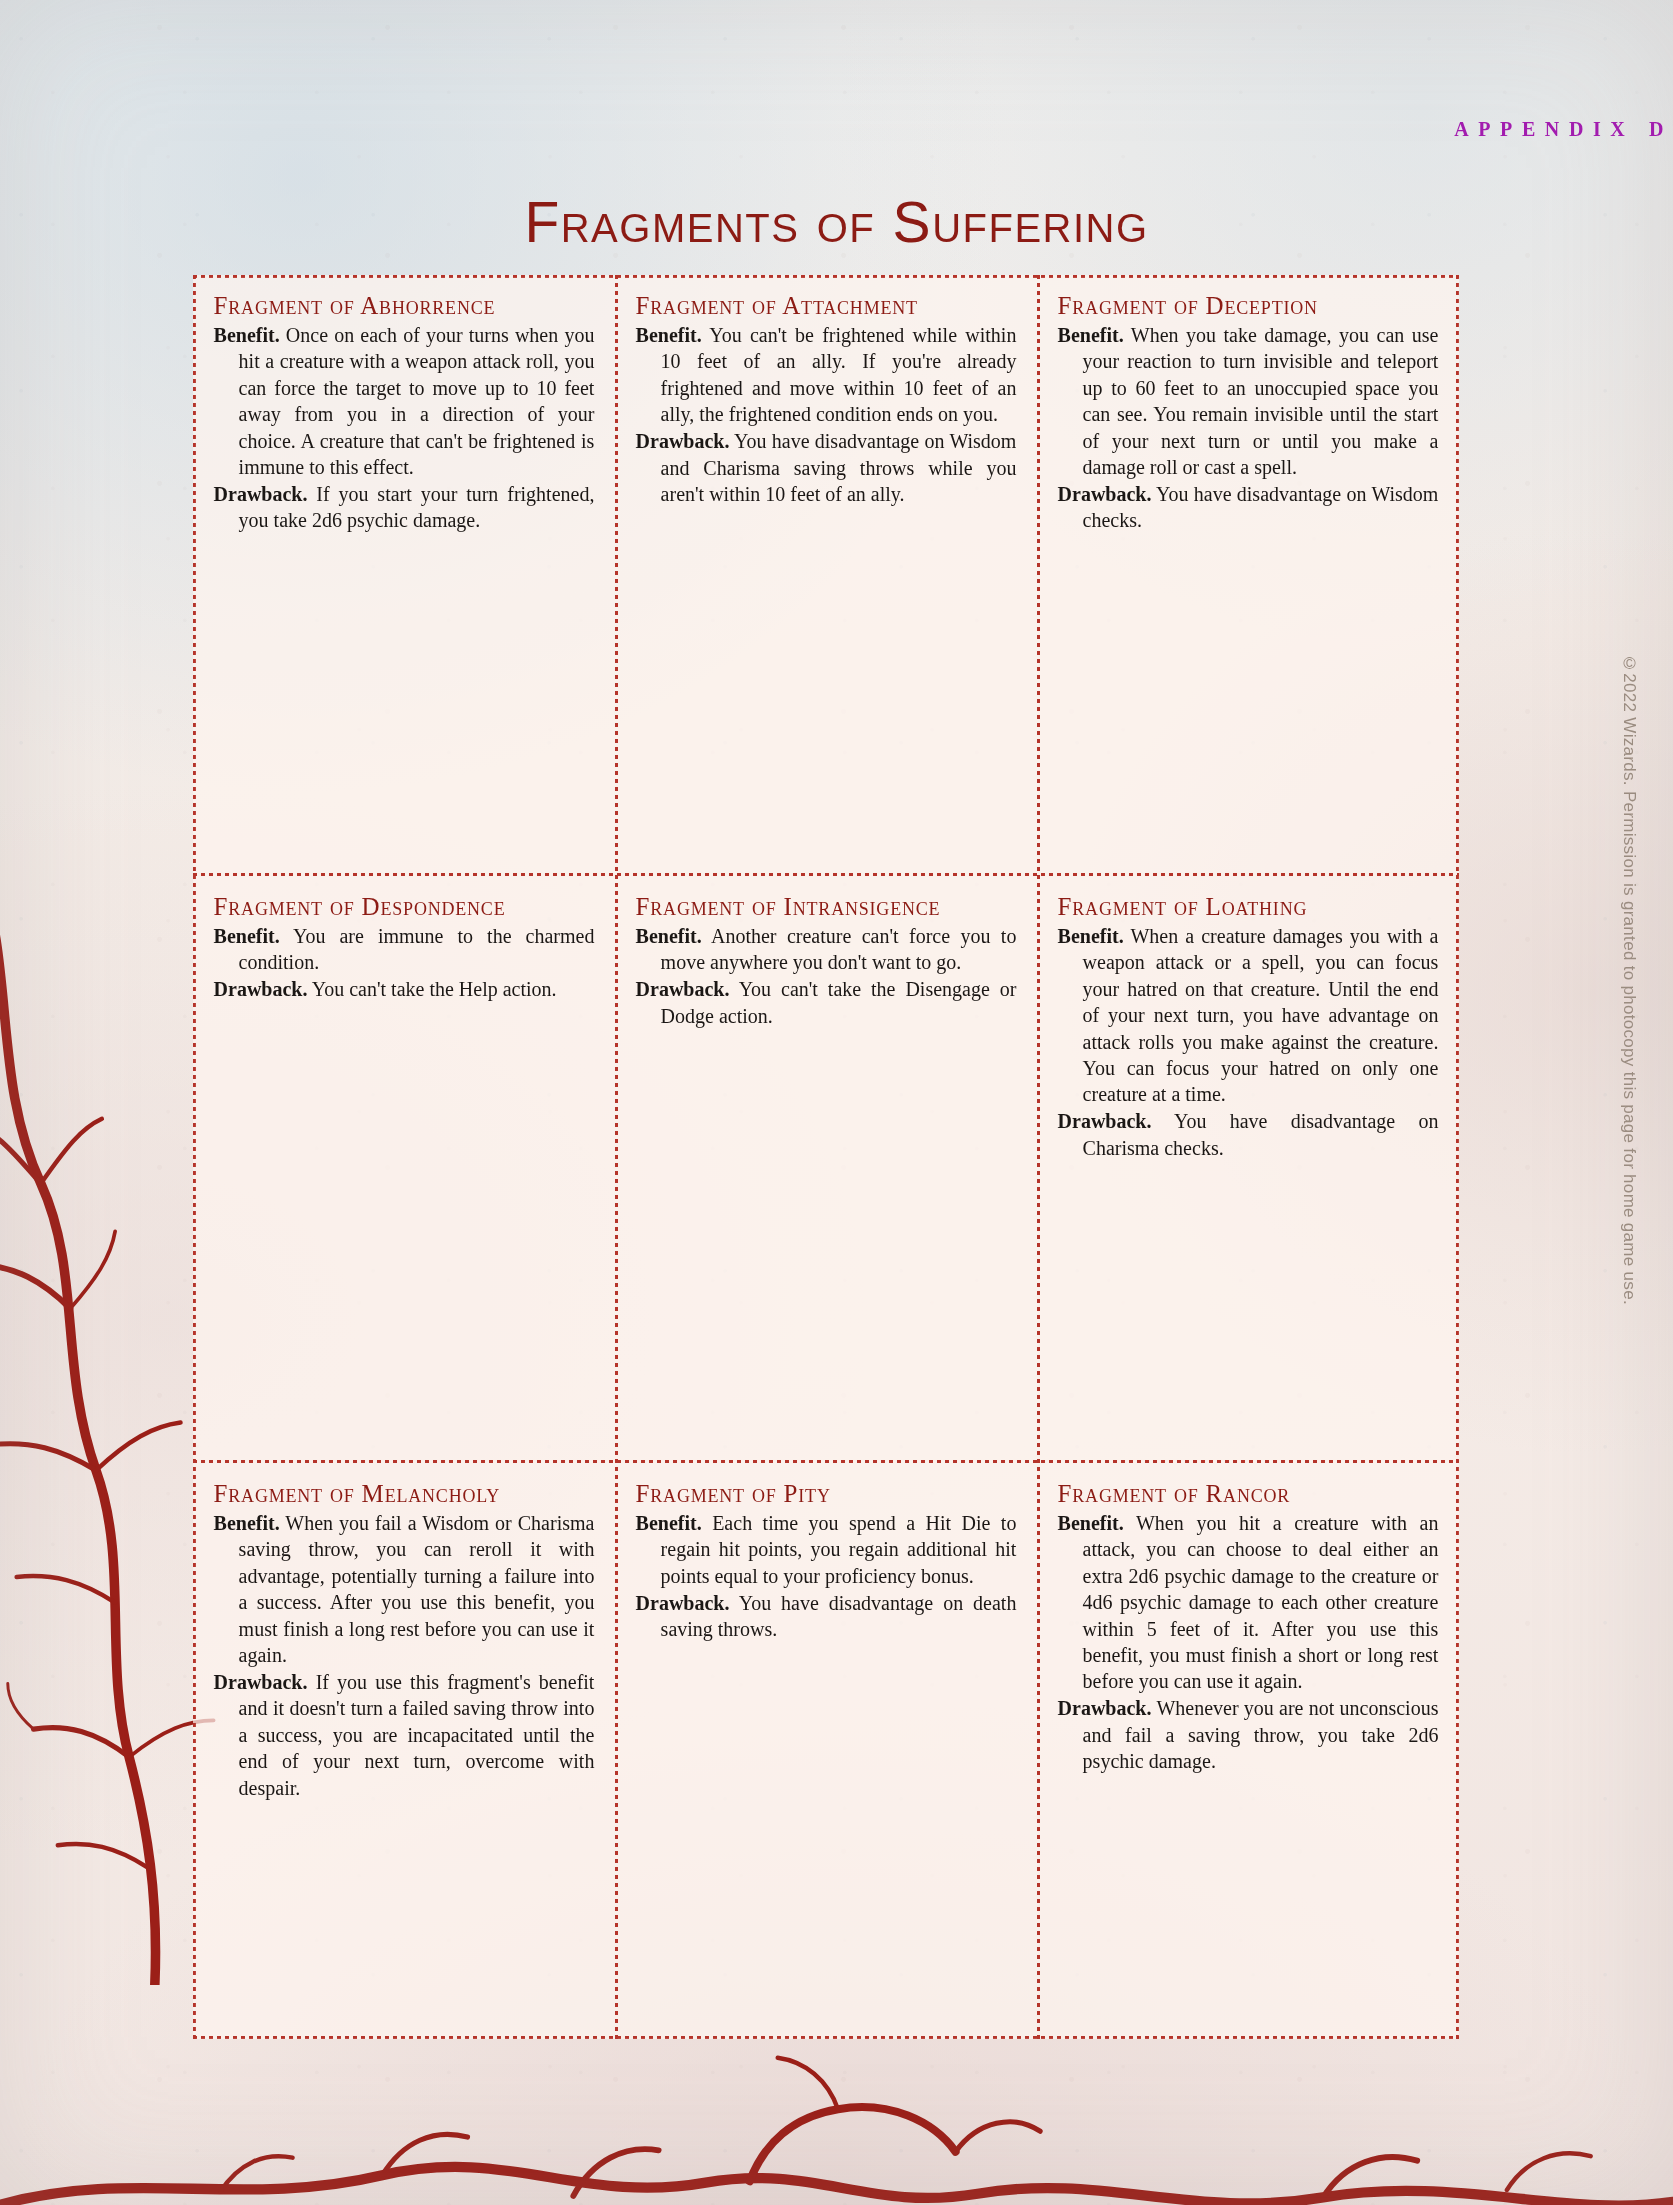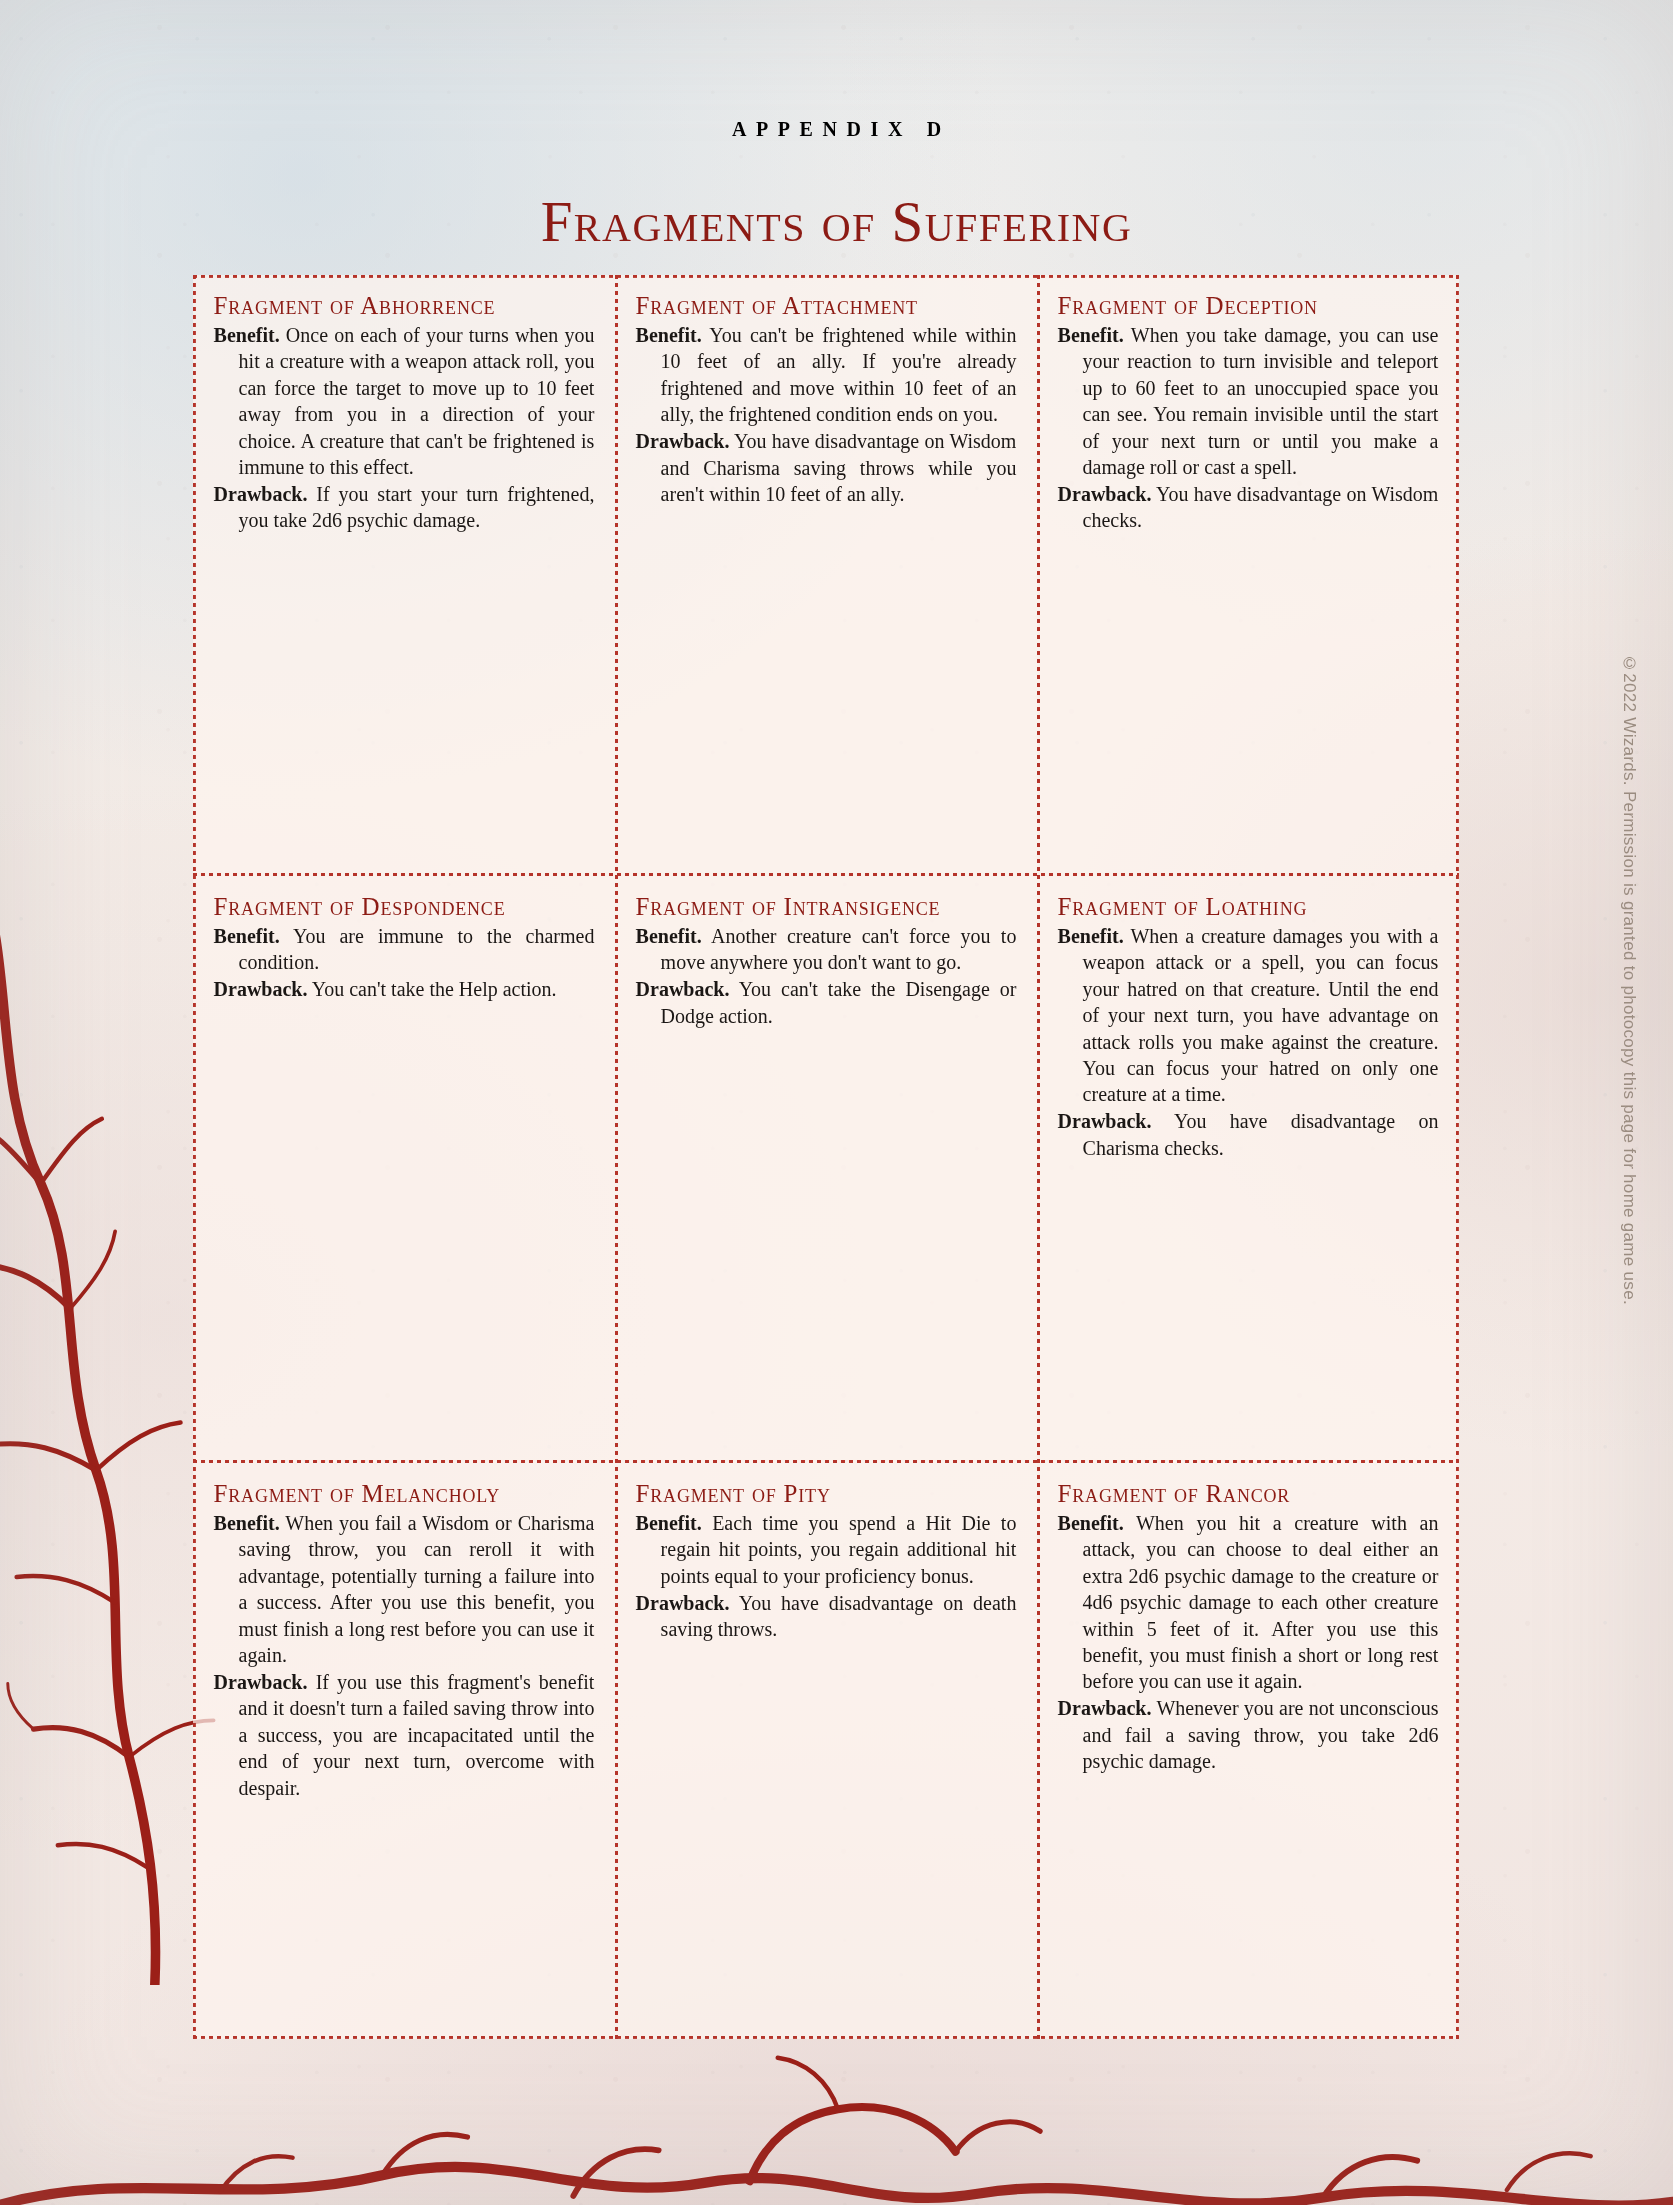--- a/index.html
+++ b/index.html
@@ -52,35 +52,35 @@
   }
   .vine-left { left: -29px; top: 838px; width: 250px; height: 1147px; }
   .vine-bottom { left: 0; bottom: -22px; width: 1673px; height: 243px; }
 
   
   .appendix-label {
     position: absolute;
     top: 118px;
     left: 0;
     width: 1673px;
-    text-align: center;
+    text-align: right;
     font-family: "Liberation Serif", serif;
     font-size: 20px;
     letter-spacing: 9.6px;
     font-weight: bold;
-    color: #000000;
+    color: #a21caf;
     text-indent: 9.6px;
   }
   .page-title {
     position: absolute;
     top: 151px;
     left: 0;
     width: 1673px;
     text-align: center;
-    font-family: Liberation Serif, serif;
+    font-family: Liberation Sans, sans-serif;
     font-size: 57px;
     letter-spacing: 1.5px;
     color: #8c1b14;
     font-variant: small-caps;
     font-weight: normal;
   }
 
   
   .grid {
     position: absolute;

